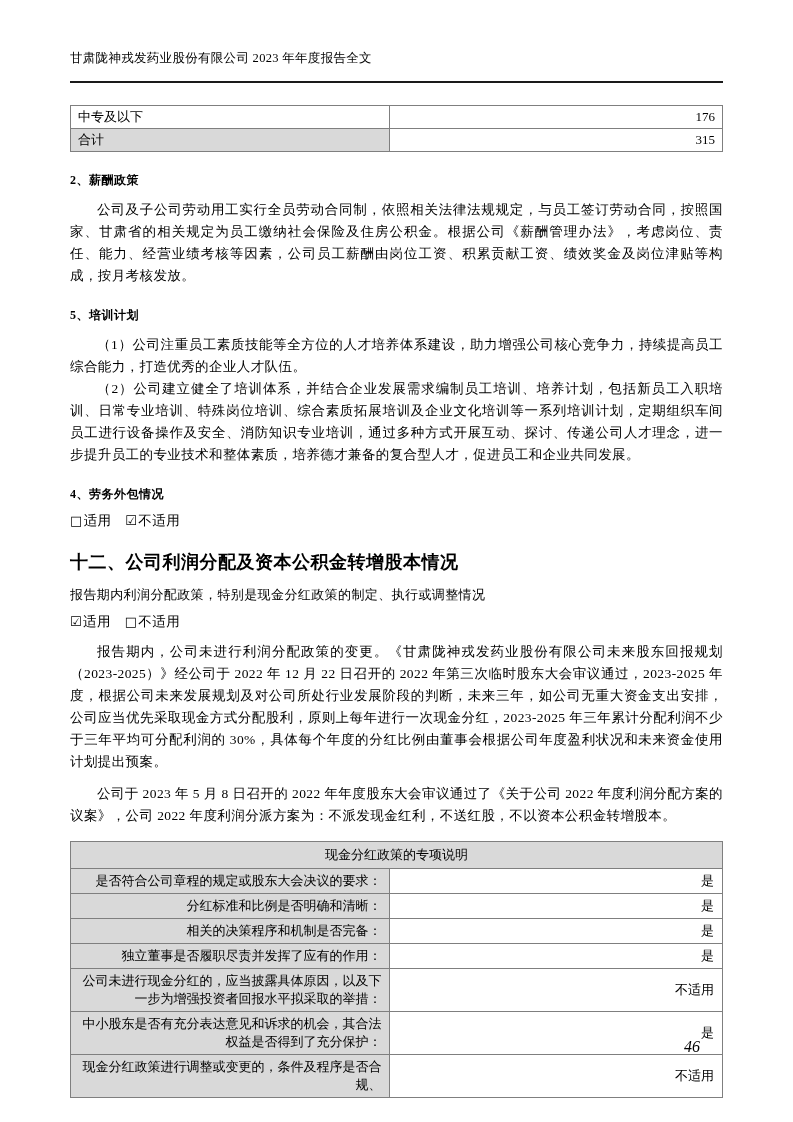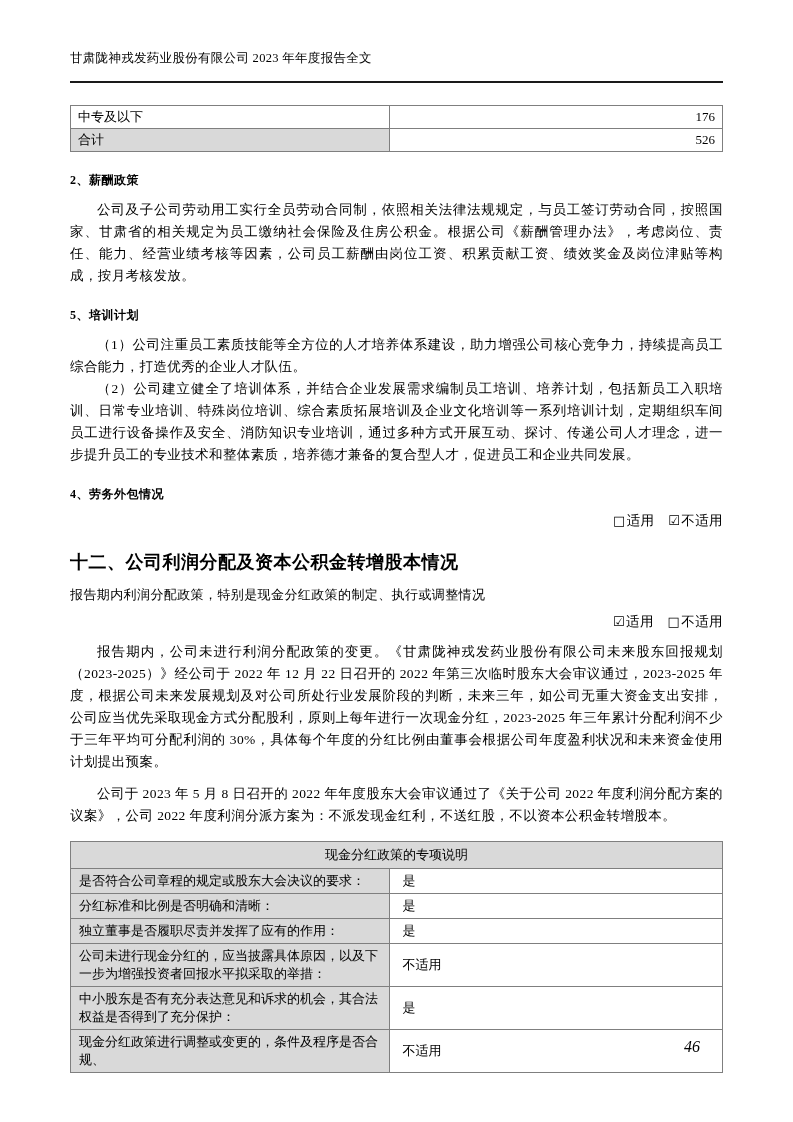--- a/index.html
+++ b/index.html
@@ -30,27 +30,27 @@
   .chapter-heading { font-size:18px; font-weight:bold; margin-top:20px; letter-spacing:0.5px; }
 
   .body-para {
     font-size:13.5px; line-height:22px; text-align:justify;
     text-indent:2em; margin-top:10px; letter-spacing:0.4px;
   }
   .body-para.cont { margin-top:0; }
 
   .plain-line { font-size:13px; margin-top:12px; letter-spacing:0.4px; }
 
-  .cb-line { font-size:13.5px; margin-top:9px; letter-spacing:0.4px;text-align:right; }
+  .cb-line { font-size:13.5px; margin-top:9px; letter-spacing:0.4px; }
   .cb-item + .cb-item { margin-left:10px; }
   .cb-glyph { font-family:"DejaVu Sans","Liberation Sans",sans-serif; font-size:13px; margin-right:1px; }
 
   .div-table { margin-top:14px; }
   .div-table th.tbl-title { font-weight:normal; padding:4px 6px; line-height:18px; }
-  .div-table td { padding:3px 8px; line-height:18px; }
+  .div-table td { padding:3px 8px; line-height:18px;text-align:right; }
   .div-table .q-col { width:49%; }
   .div-table .a-col { padding-left:12px; }
   .div-table tr.single td { height:25px; }
 
   .page-num { position:absolute; top:1038px; right:93px; font-size:16px;font-style:italic; }
 </style>
 </head>
 <body>
 
 <div class="page">
@@ -60,21 +60,21 @@
   </div>
 
   <table class="top-table">
     <tbody>
       <tr>
         <td class="label-col">中专及以下</td>
         <td class="value-col">176</td>
       </tr>
       <tr>
         <td class="label-col shaded">合计</td>
-        <td class="value-col">526</td>
+        <td class="value-col">315</td>
       </tr>
     </tbody>
   </table>
 
   <h3 class="sub-heading">2、薪酬政策</h3>
   <p class="body-para">公司及子公司劳动用工实行全员劳动合同制，依照相关法律法规规定，与员工签订劳动合同，按照国家、甘肃省的相关规定为员工缴纳社会保险及住房公积金。根据公司《薪酬管理办法》，考虑岗位、责任、能力、经营业绩考核等因素，公司员工薪酬由岗位工资、积累贡献工资、绩效奖金及岗位津贴等构成，按月考核发放。</p>
 
   <h3 class="sub-heading">5、培训计划</h3>
   <p class="body-para">（1）公司注重员工素质技能等全方位的人才培养体系建设，助力增强公司核心竞争力，持续提高员工综合能力，打造优秀的企业人才队伍。</p>
   <p class="body-para cont">（2）公司建立健全了培训体系，并结合企业发展需求编制员工培训、培养计划，包括新员工入职培训、日常专业培训、特殊岗位培训、综合素质拓展培训及企业文化培训等一系列培训计划，定期组织车间员工进行设备操作及安全、消防知识专业培训，通过多种方式开展互动、探讨、传递公司人才理念，进一步提升员工的专业技术和整体素质，培养德才兼备的复合型人才，促进员工和企业共同发展。</p>
@@ -101,20 +101,24 @@
       </tr>
       <tr class="single">
         <td class="q-col shaded">是否符合公司章程的规定或股东大会决议的要求：</td>
         <td class="a-col">是</td>
       </tr>
       <tr class="single">
         <td class="q-col shaded">分红标准和比例是否明确和清晰：</td>
         <td class="a-col">是</td>
       </tr>
       <tr class="single">
+        <td class="q-col shaded">相关的决策程序和机制是否完备：</td>
+        <td class="a-col">是</td>
+      </tr>
+      <tr class="single">
         <td class="q-col shaded">独立董事是否履职尽责并发挥了应有的作用：</td>
         <td class="a-col">是</td>
       </tr>
       <tr>
         <td class="q-col shaded">公司未进行现金分红的，应当披露具体原因，以及下一步为增强投资者回报水平拟采取的举措：</td>
         <td class="a-col">不适用</td>
       </tr>
       <tr>
         <td class="q-col shaded">中小股东是否有充分表达意见和诉求的机会，其合法权益是否得到了充分保护：</td>
         <td class="a-col">是</td>

